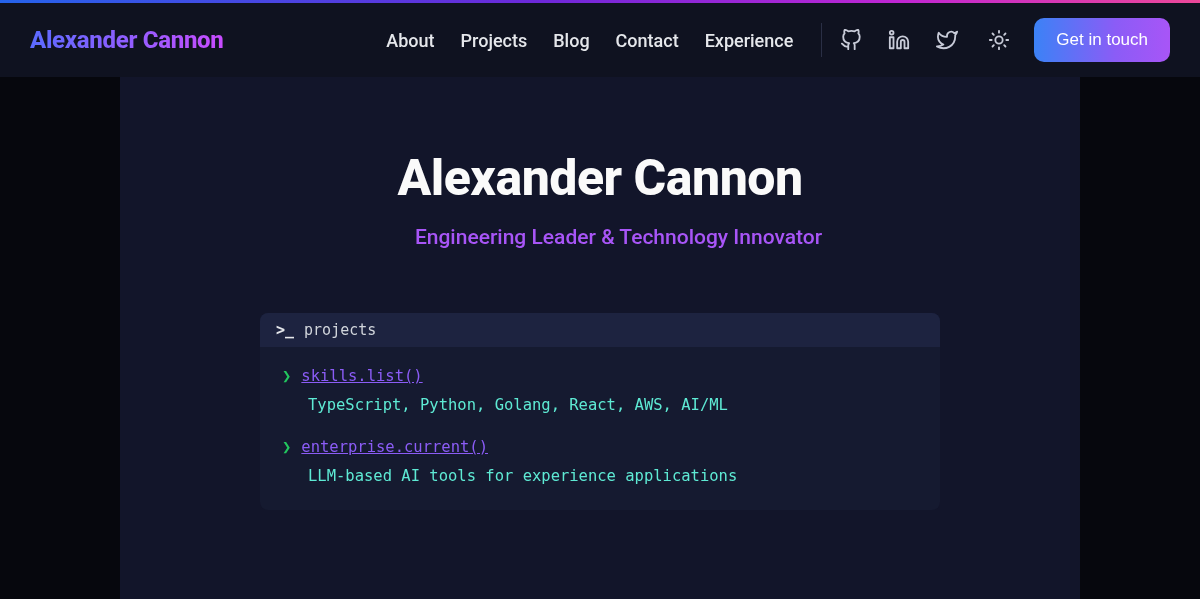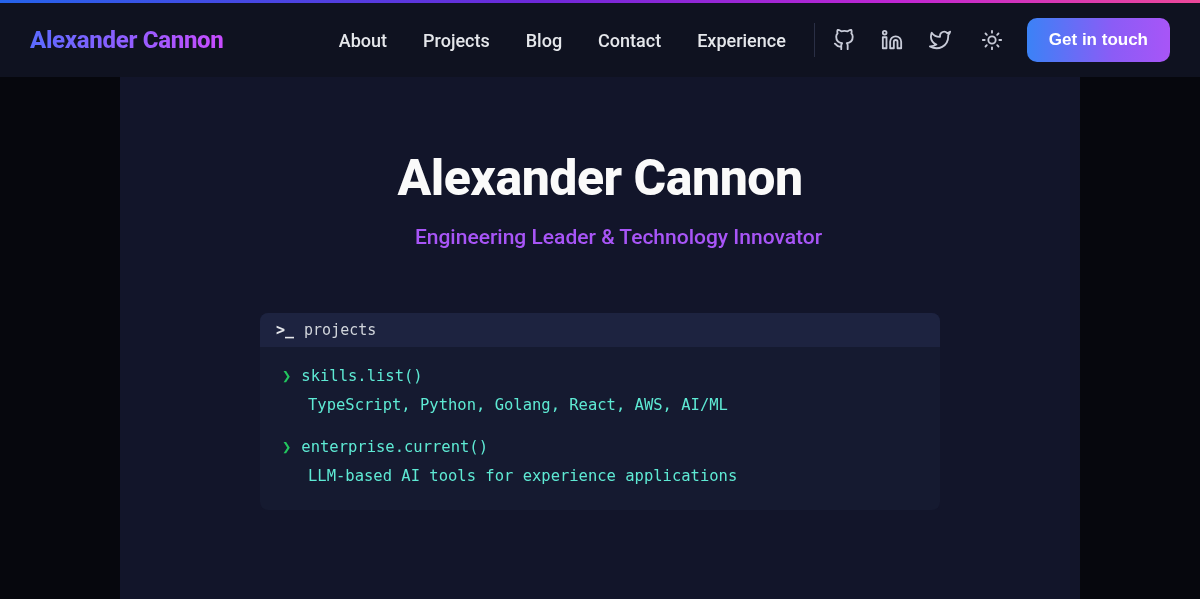--- a/index.html
+++ b/index.html
@@ -31,21 +31,21 @@
     background: linear-gradient(90deg, #5b6bff 0%, #9b5bff 60%, #c94bff 100%);
     -webkit-background-clip: text;
     background-clip: text;
     color: transparent;
     letter-spacing: -0.3px;
     cursor: pointer;
   }
 
   .nav {
     display: flex;
-    gap: 36px;
+    gap: 26px;
     margin-left: auto;
     align-items: center;
   }
   .nav a {
     color: #e5e7eb;
     text-decoration: none;
     font-size: 18px;
     font-weight: 500;
     cursor: pointer;
   }
@@ -79,21 +79,21 @@
   }
   .theme-toggle svg { width: 100%; height: 100%; }
 
   .cta {
     background: linear-gradient(90deg, #3b82f6 0%, #8b5cf6 60%, #a855f7 100%);
     color: #fff;
     border: none;
     border-radius: 10px;
     padding: 12px 22px;
     font-size: 17px;
-    font-weight: 700;
+    font-weight: 400;
     cursor: pointer;
   }
 
   .stage {
     position: relative;
     width: 100%;
     height: calc(100% - 77px);
     display: flex;
     justify-content: center;
   }
@@ -151,21 +151,21 @@
     font-weight: 700;
     color: #e5e7eb;
   }
   .term-body {
     padding: 18px 22px 22px;
     font-size: 15.5px;
     line-height: 1.5;
   }
   .term-row { margin-bottom: 6px; }
   .term-row .arrow { color: #22c55e; font-weight: 700; margin-right: 10px; }
-  .term-row .cmd { color: #5eead4; }
+  .term-row .cmd { color: #8b5cf6; text-decoration: underline; }
   .term-out {
     color: #5eead4;
     padding-left: 26px;
     margin-bottom: 18px;
   }
   .term-out:last-child { margin-bottom: 0; }
 </style>
 </head>
 <body>
 

